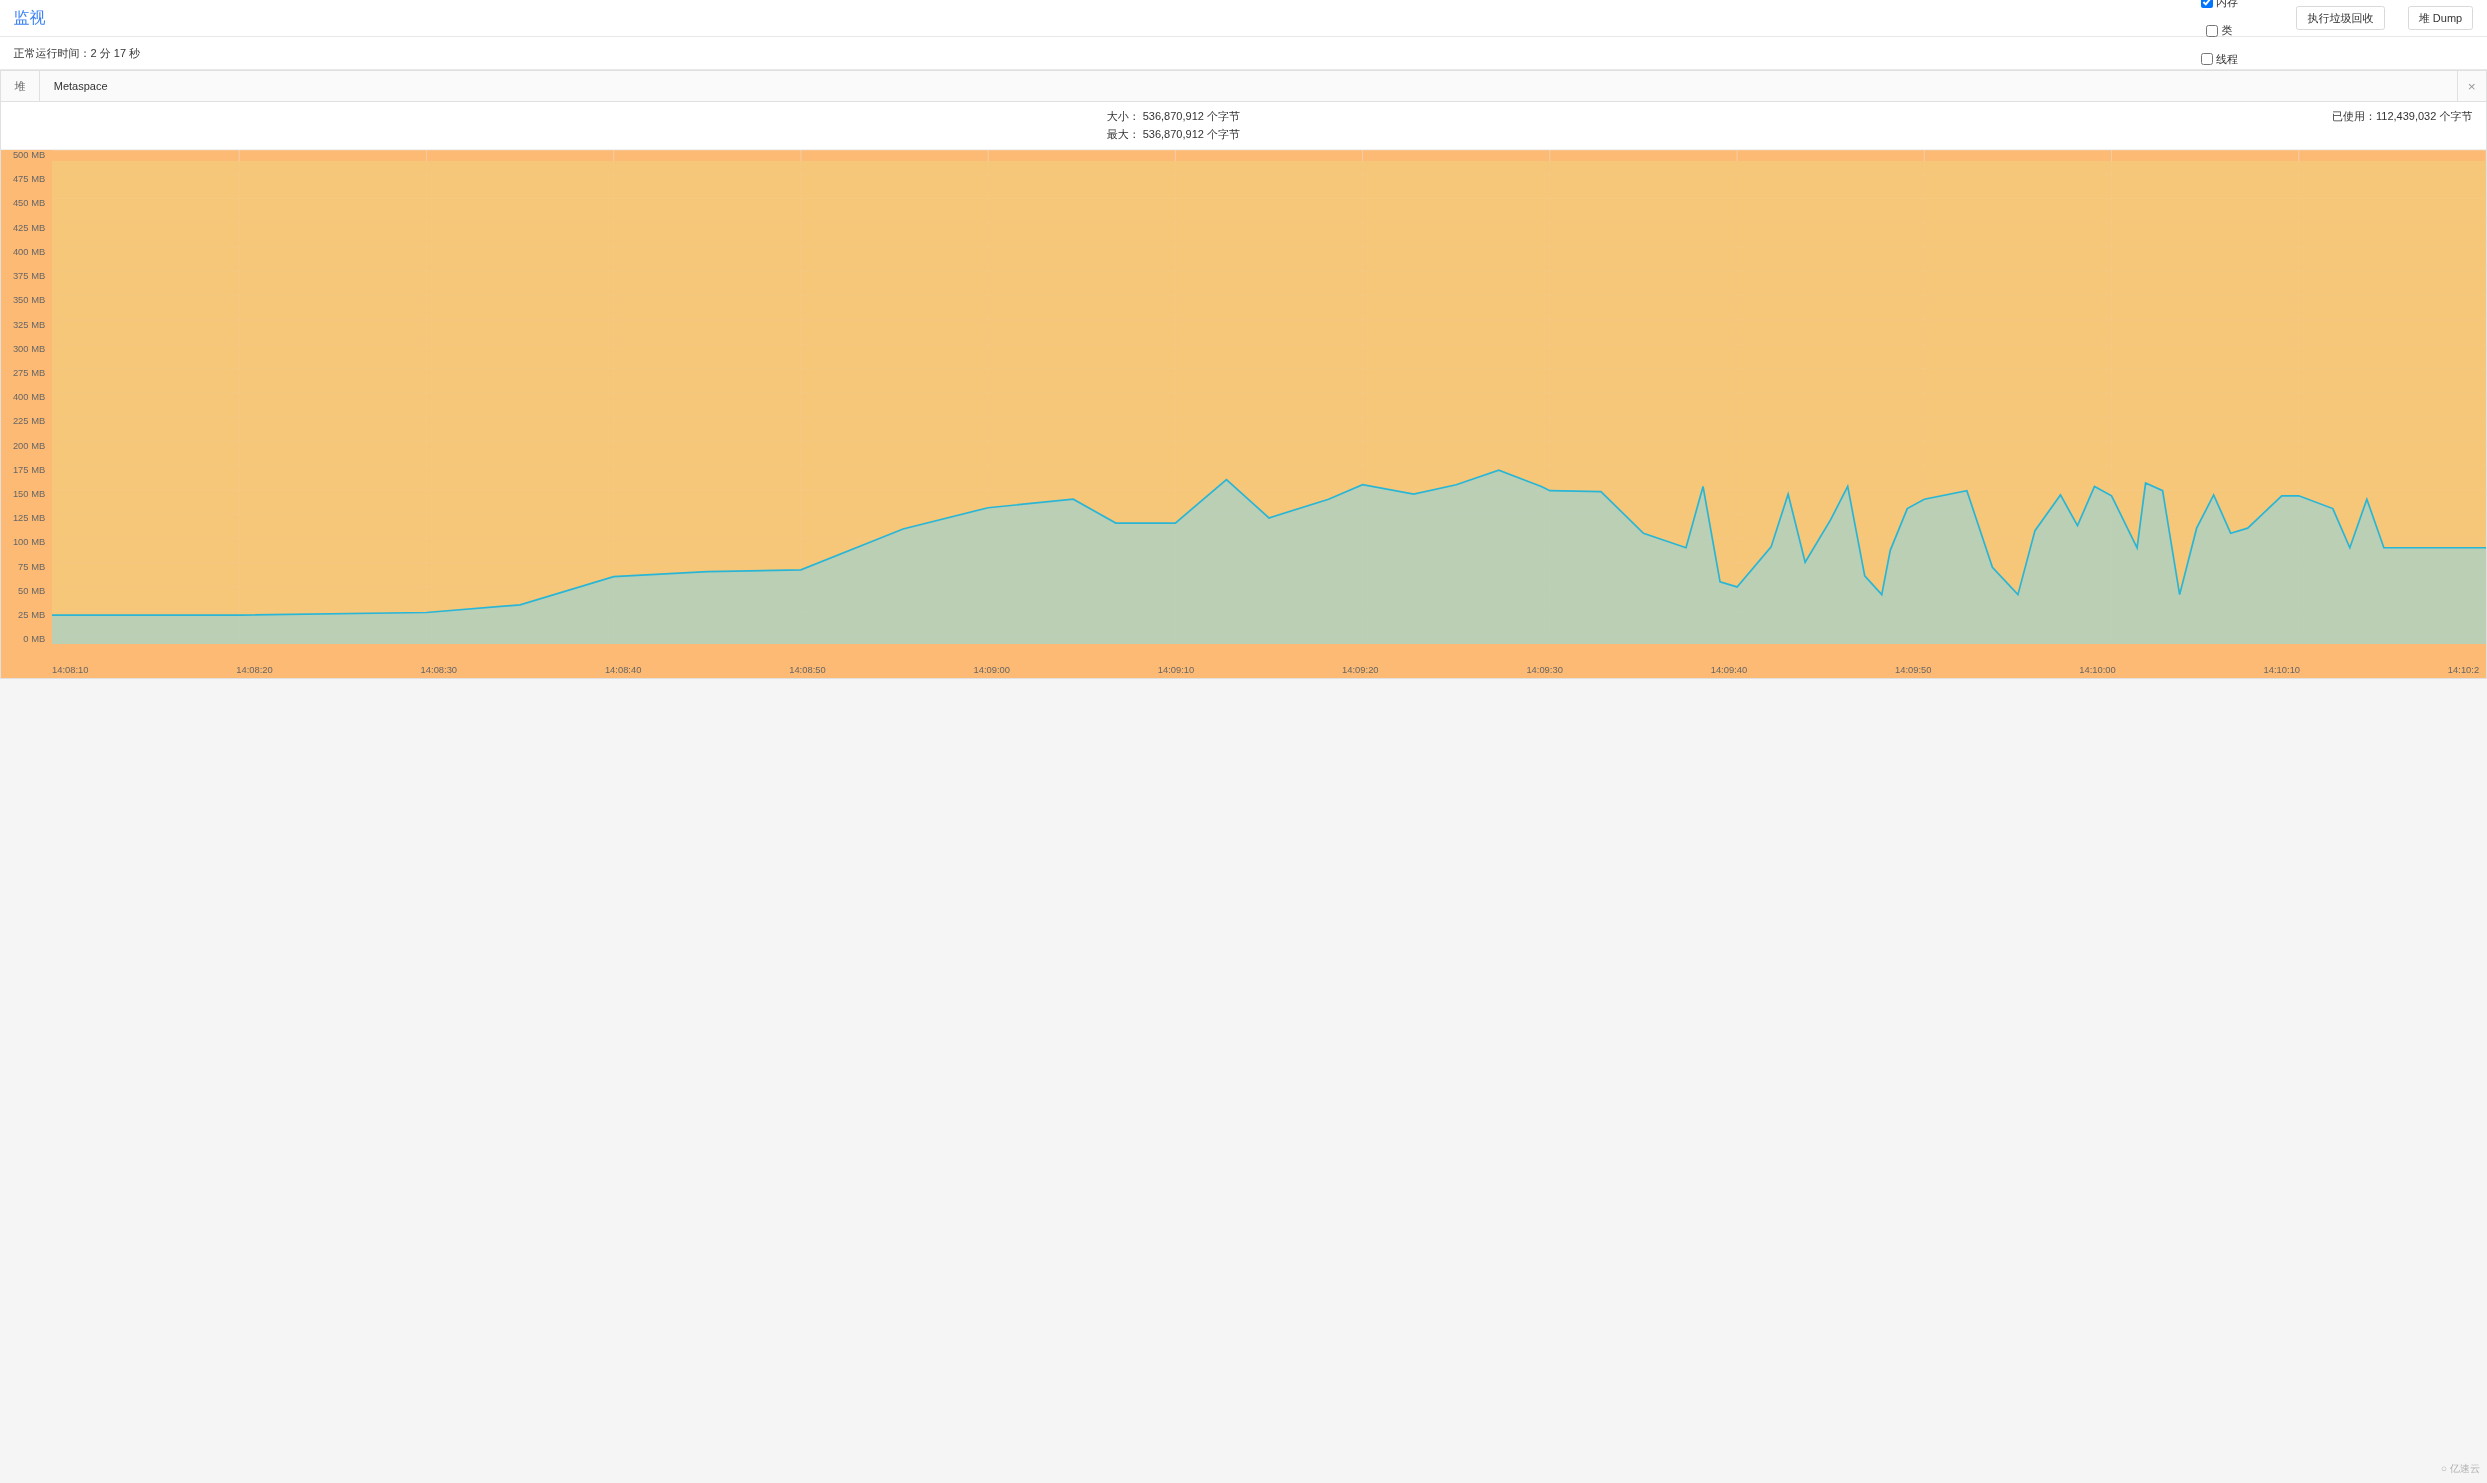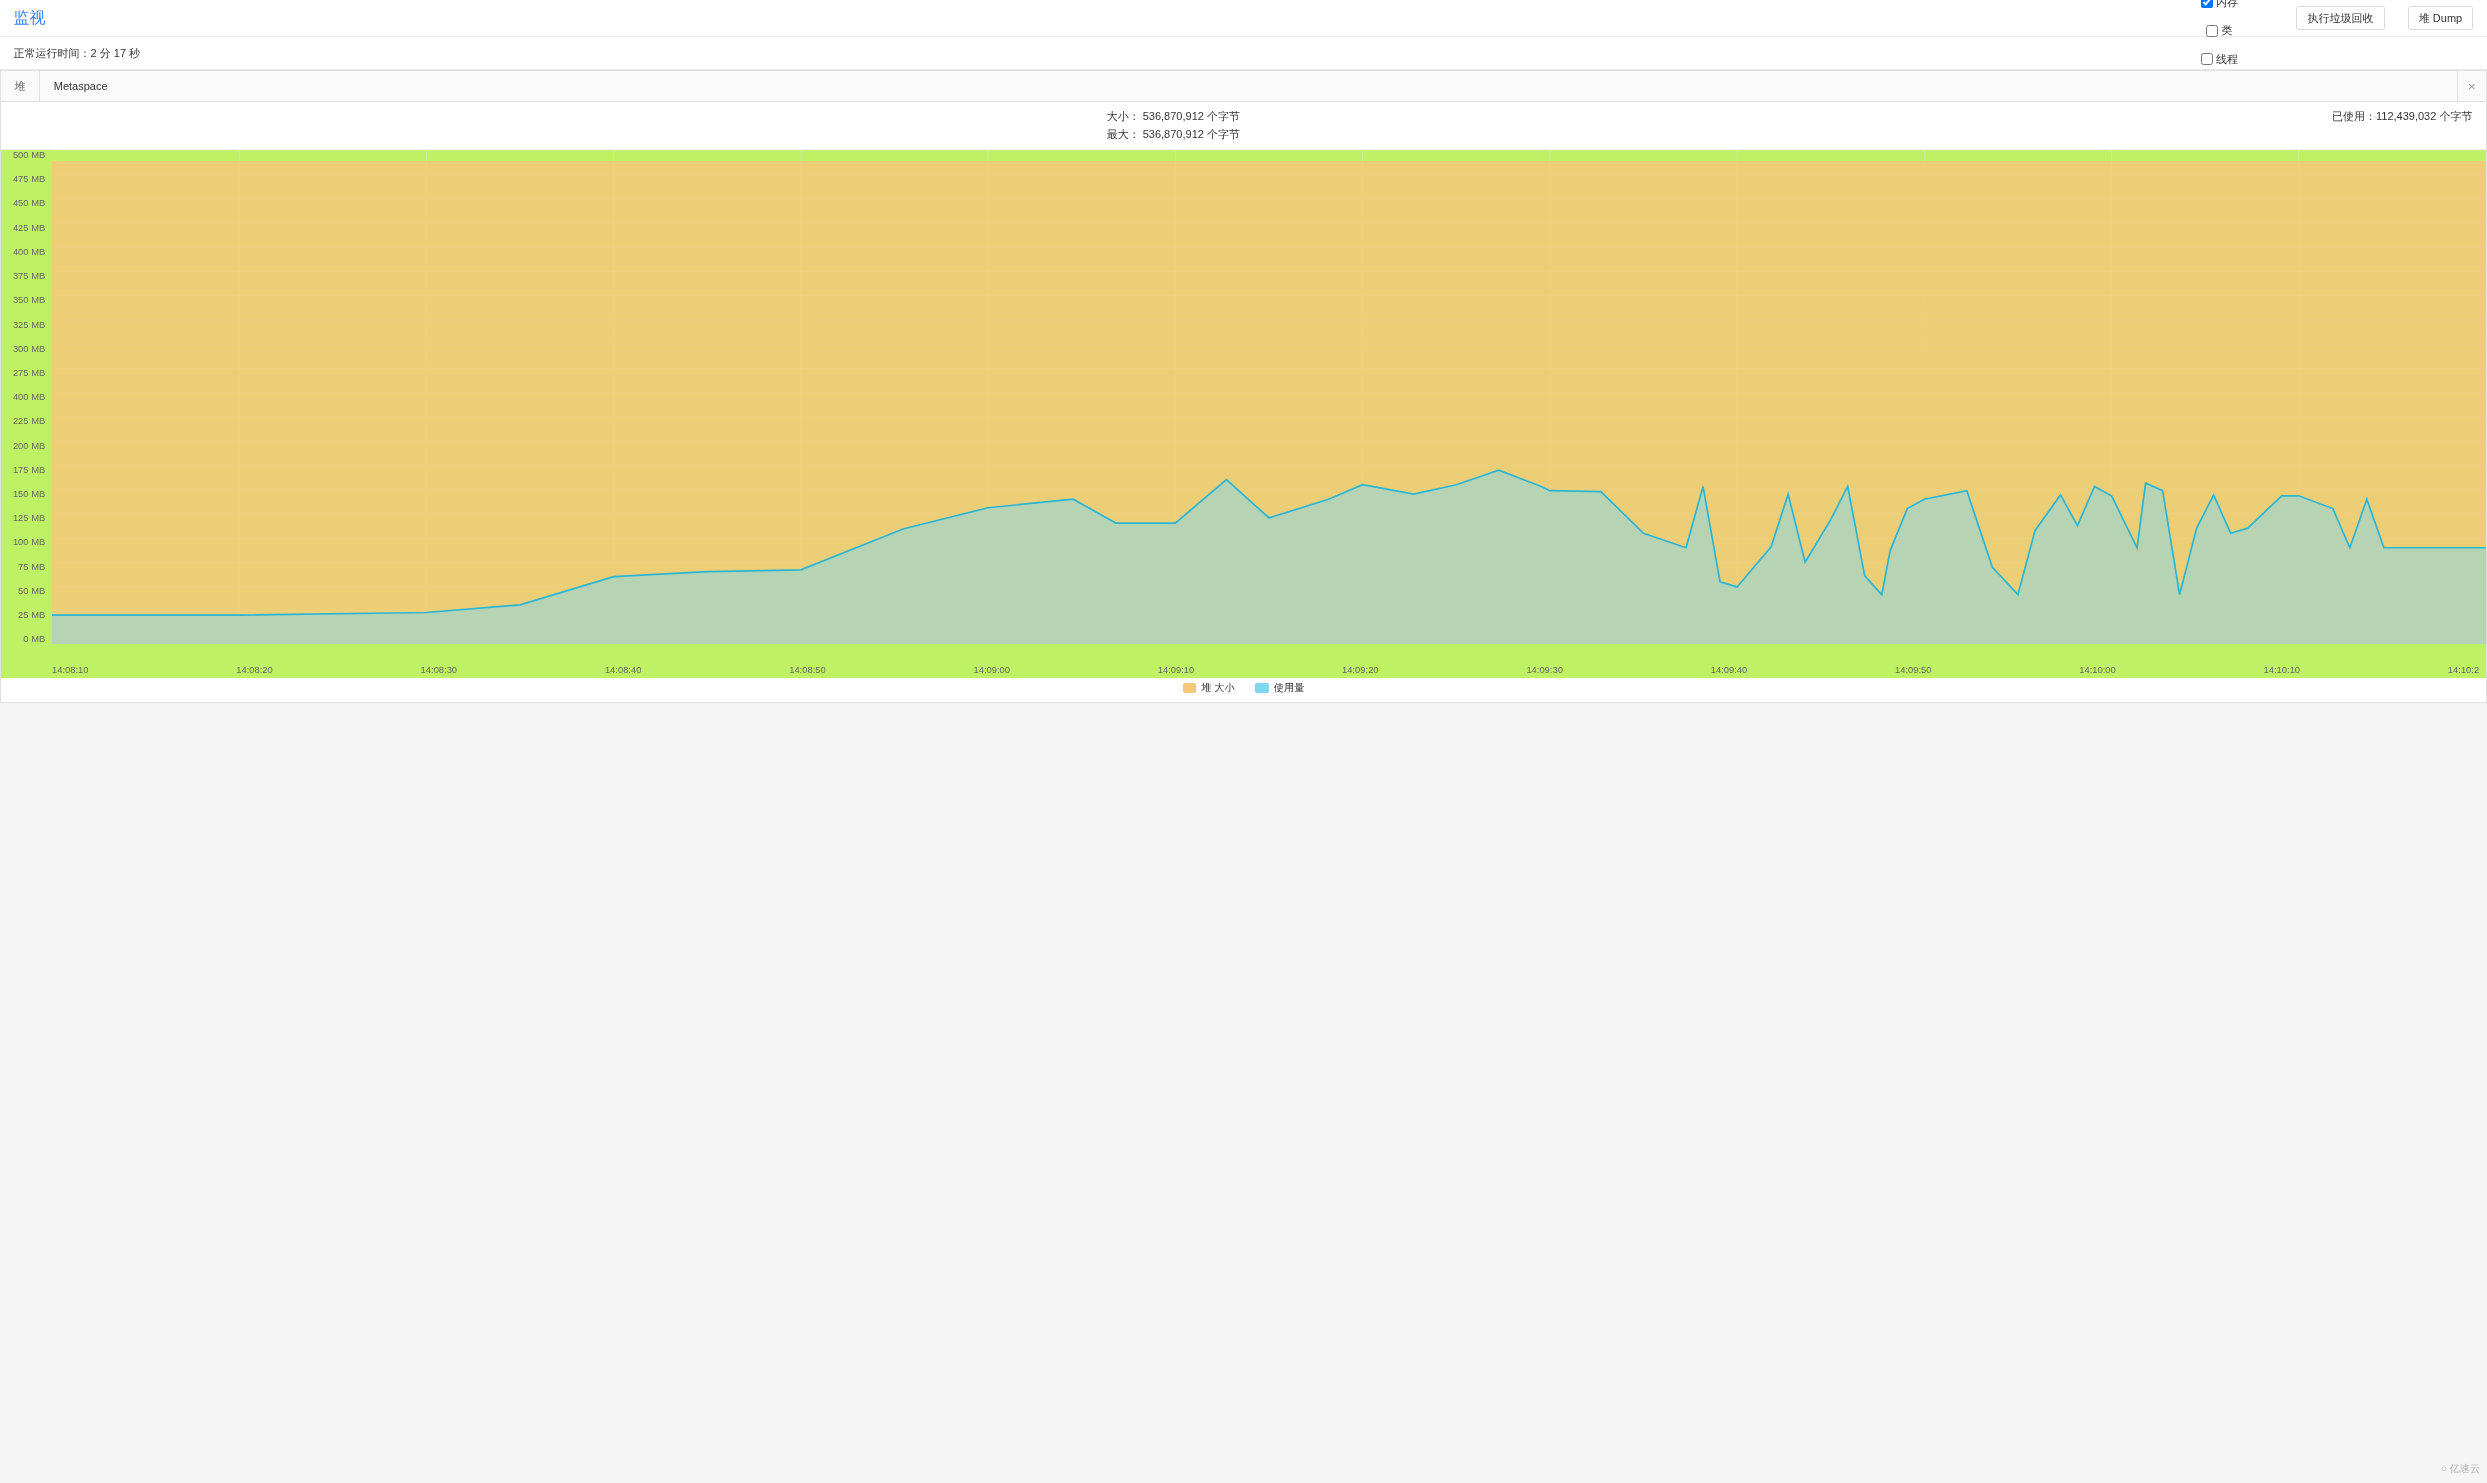--- a/index.html
+++ b/index.html
@@ -125,21 +125,21 @@
       gap: 3.4px;
       text-align: center;
     }
     .heap-info-right {
       display: flex;
       align-items: center;
       font-size: 11px;
     }
     .chart-container {
       position: relative;
-      background: #bef264;
+      background: #fdba74;
       height: 528px;
       overflow: hidden;
       padding-left: 8px;
     }
     .chart-area {
       position: absolute;
       top: 0; left: 51px; right: 0; bottom: 34px;
       overflow: hidden;
     }
     .y-axis {
@@ -479,26 +479,16 @@
         <div class="x-label">14:09:20</div>
         <div class="x-label">14:09:30</div>
         <div class="x-label">14:09:40</div>
         <div class="x-label">14:09:50</div>
         <div class="x-label">14:10:00</div>
         <div class="x-label">14:10:10</div>
         <div class="x-label">14:10:2</div>
       </div>
   </div>
 
-  <div class="legend-bar" id="legend-bar">
-      <div class="legend-item">
-        <div class="legend-color" style="background: rgb(245, 200, 122);"></div>
-        <span>堆 大小</span>
-      </div>
-      <div class="legend-item">
-        <div class="legend-color" style="background: rgb(127, 216, 240);"></div>
-        <span>使用量</span>
-      </div>
-    </div>
 </div>
 
 <div class="watermark">○ 亿速云</div>
 
 
 </body></html>

